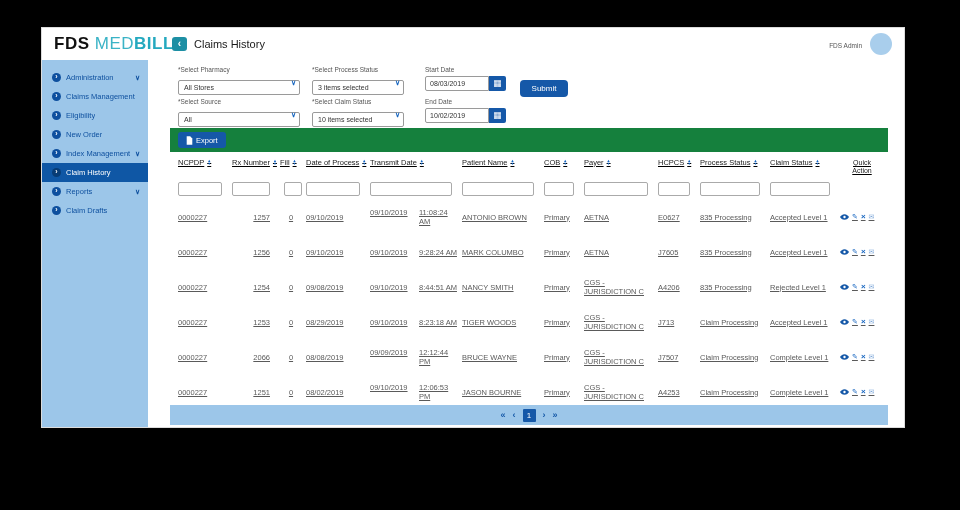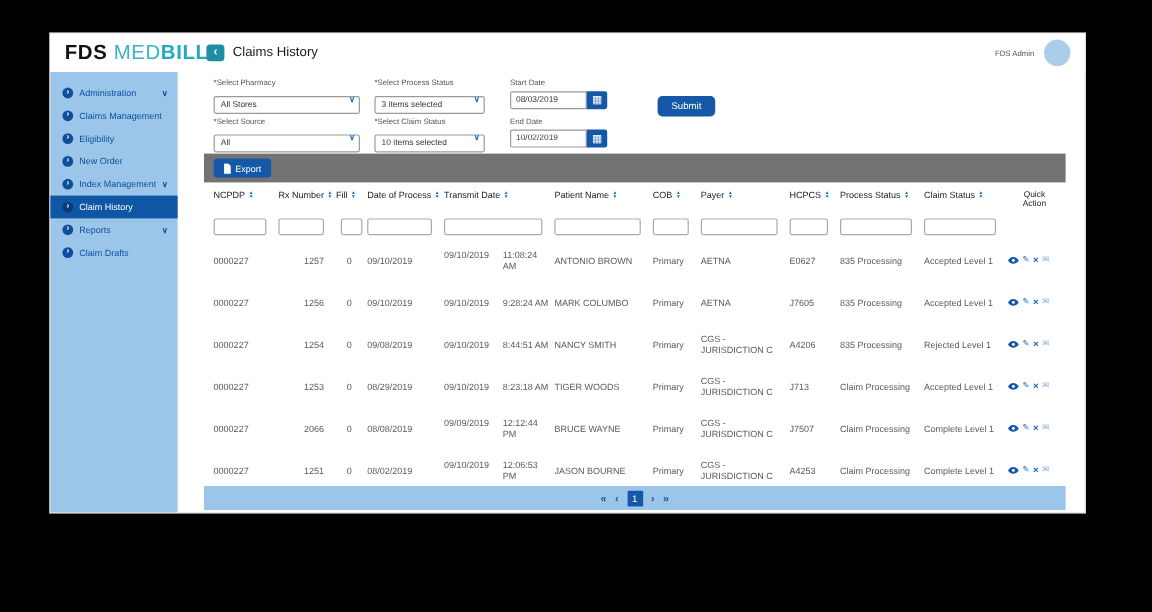--- a/index.html
+++ b/index.html
@@ -45,39 +45,39 @@
        color:#333; padding:0 14px 0 5px; font-family:"Liberation Sans", sans-serif; }
   .sel-wrap .sel-chev { position:absolute; right:4px; top:3px; font-size:7px; color:#1565c0;
        font-weight:bold; pointer-events:none; }
   .date-input { position:absolute; height:15px; width:64px; border:1px solid #9a9a9a;
        border-radius:2px 0 0 2px; font-size:7px; color:#333; padding:0 4px;
        font-family:"Liberation Sans", sans-serif; }
   .cal-btn { position:absolute; width:17px; height:15px; background:#1558a8; color:#fff;
        border:none; border-radius:0 2px 2px 0; font-size:9px; line-height:13px; cursor:pointer; padding:0; }
   .submit-btn { position:absolute; left:478px; top:52px; width:48px; height:17px; background:#1558a8;
        color:#fff; border:none; border-radius:4px; font-size:8px; cursor:pointer;
-       font-family:"Liberation Sans", sans-serif;margin-left:28px; }
+       font-family:"Liberation Sans", sans-serif; }
 
   
   .export-bar { position:absolute; left:128px; top:100px; width:718px; height:24px;
-       background:#737373; display:flex; align-items:center; padding-left:8px; }
+       background:#15803d; display:flex; align-items:center; padding-left:8px; }
   .export-btn { display:flex; align-items:center; gap:3px; background:#1558a8; color:#fff;
        border:none; border-radius:3px; height:16px; padding:0 8px; font-size:7.5px; cursor:pointer;
        font-family:"Liberation Sans", sans-serif; }
   .pagination { position:absolute; left:128px; top:377px; width:718px; height:20px;
        background:#9cc6e9; display:flex; align-items:center; justify-content:center; gap:7px; }
   .pg-arrow { background:none; border:none; color:#1558a8; font-size:9px; font-weight:bold;
        cursor:pointer; line-height:13px; padding:0; }
   .pg-num { width:13px; height:13px; background:#1558a8; color:#fff; font-size:8px;
        border:none; border-radius:1px; line-height:13px; text-align:center; cursor:pointer; padding:0; }
 
   
   .tbl { position:absolute; left:128px; top:127px; width:718px; }
   .grid-row { display:grid; width:718px; padding-left:8px;
-       grid-template-columns:54px 48px 26px 64px 92px 82px 40px 74px 42px 70px 70px 44px; }
+       grid-template-columns:54px 48px 26px 64px 92px 82px 40px 74px 42px 70px 70px 44px;text-decoration:underline; }
   .th-cell { display:flex; align-items:center; gap:3px; font-size:7.5px; color:#222; height:14px; }
   .sort { display:inline-flex; flex-direction:column; color:#1565c0; font-size:4px;
        line-height:3.4px; cursor:pointer; }
   .qa-head { font-size:7px; color:#222; line-height:8px; padding-top:4px; text-align:center; }
   .tf-cell input { width:calc(100% - 10px); height:14px; border:1px solid #aaa; border-radius:2px;
        font-size:7px; padding:0 3px; font-family:"Liberation Sans", sans-serif; }
   .tf-row { margin-top:2px; }
   .tf-cell.c-fill input { width:18px; }
   .rows { margin-top:4px; }
   .trow { height:35px; align-items:center; font-size:7.5px; color:#5a5a5a; }

